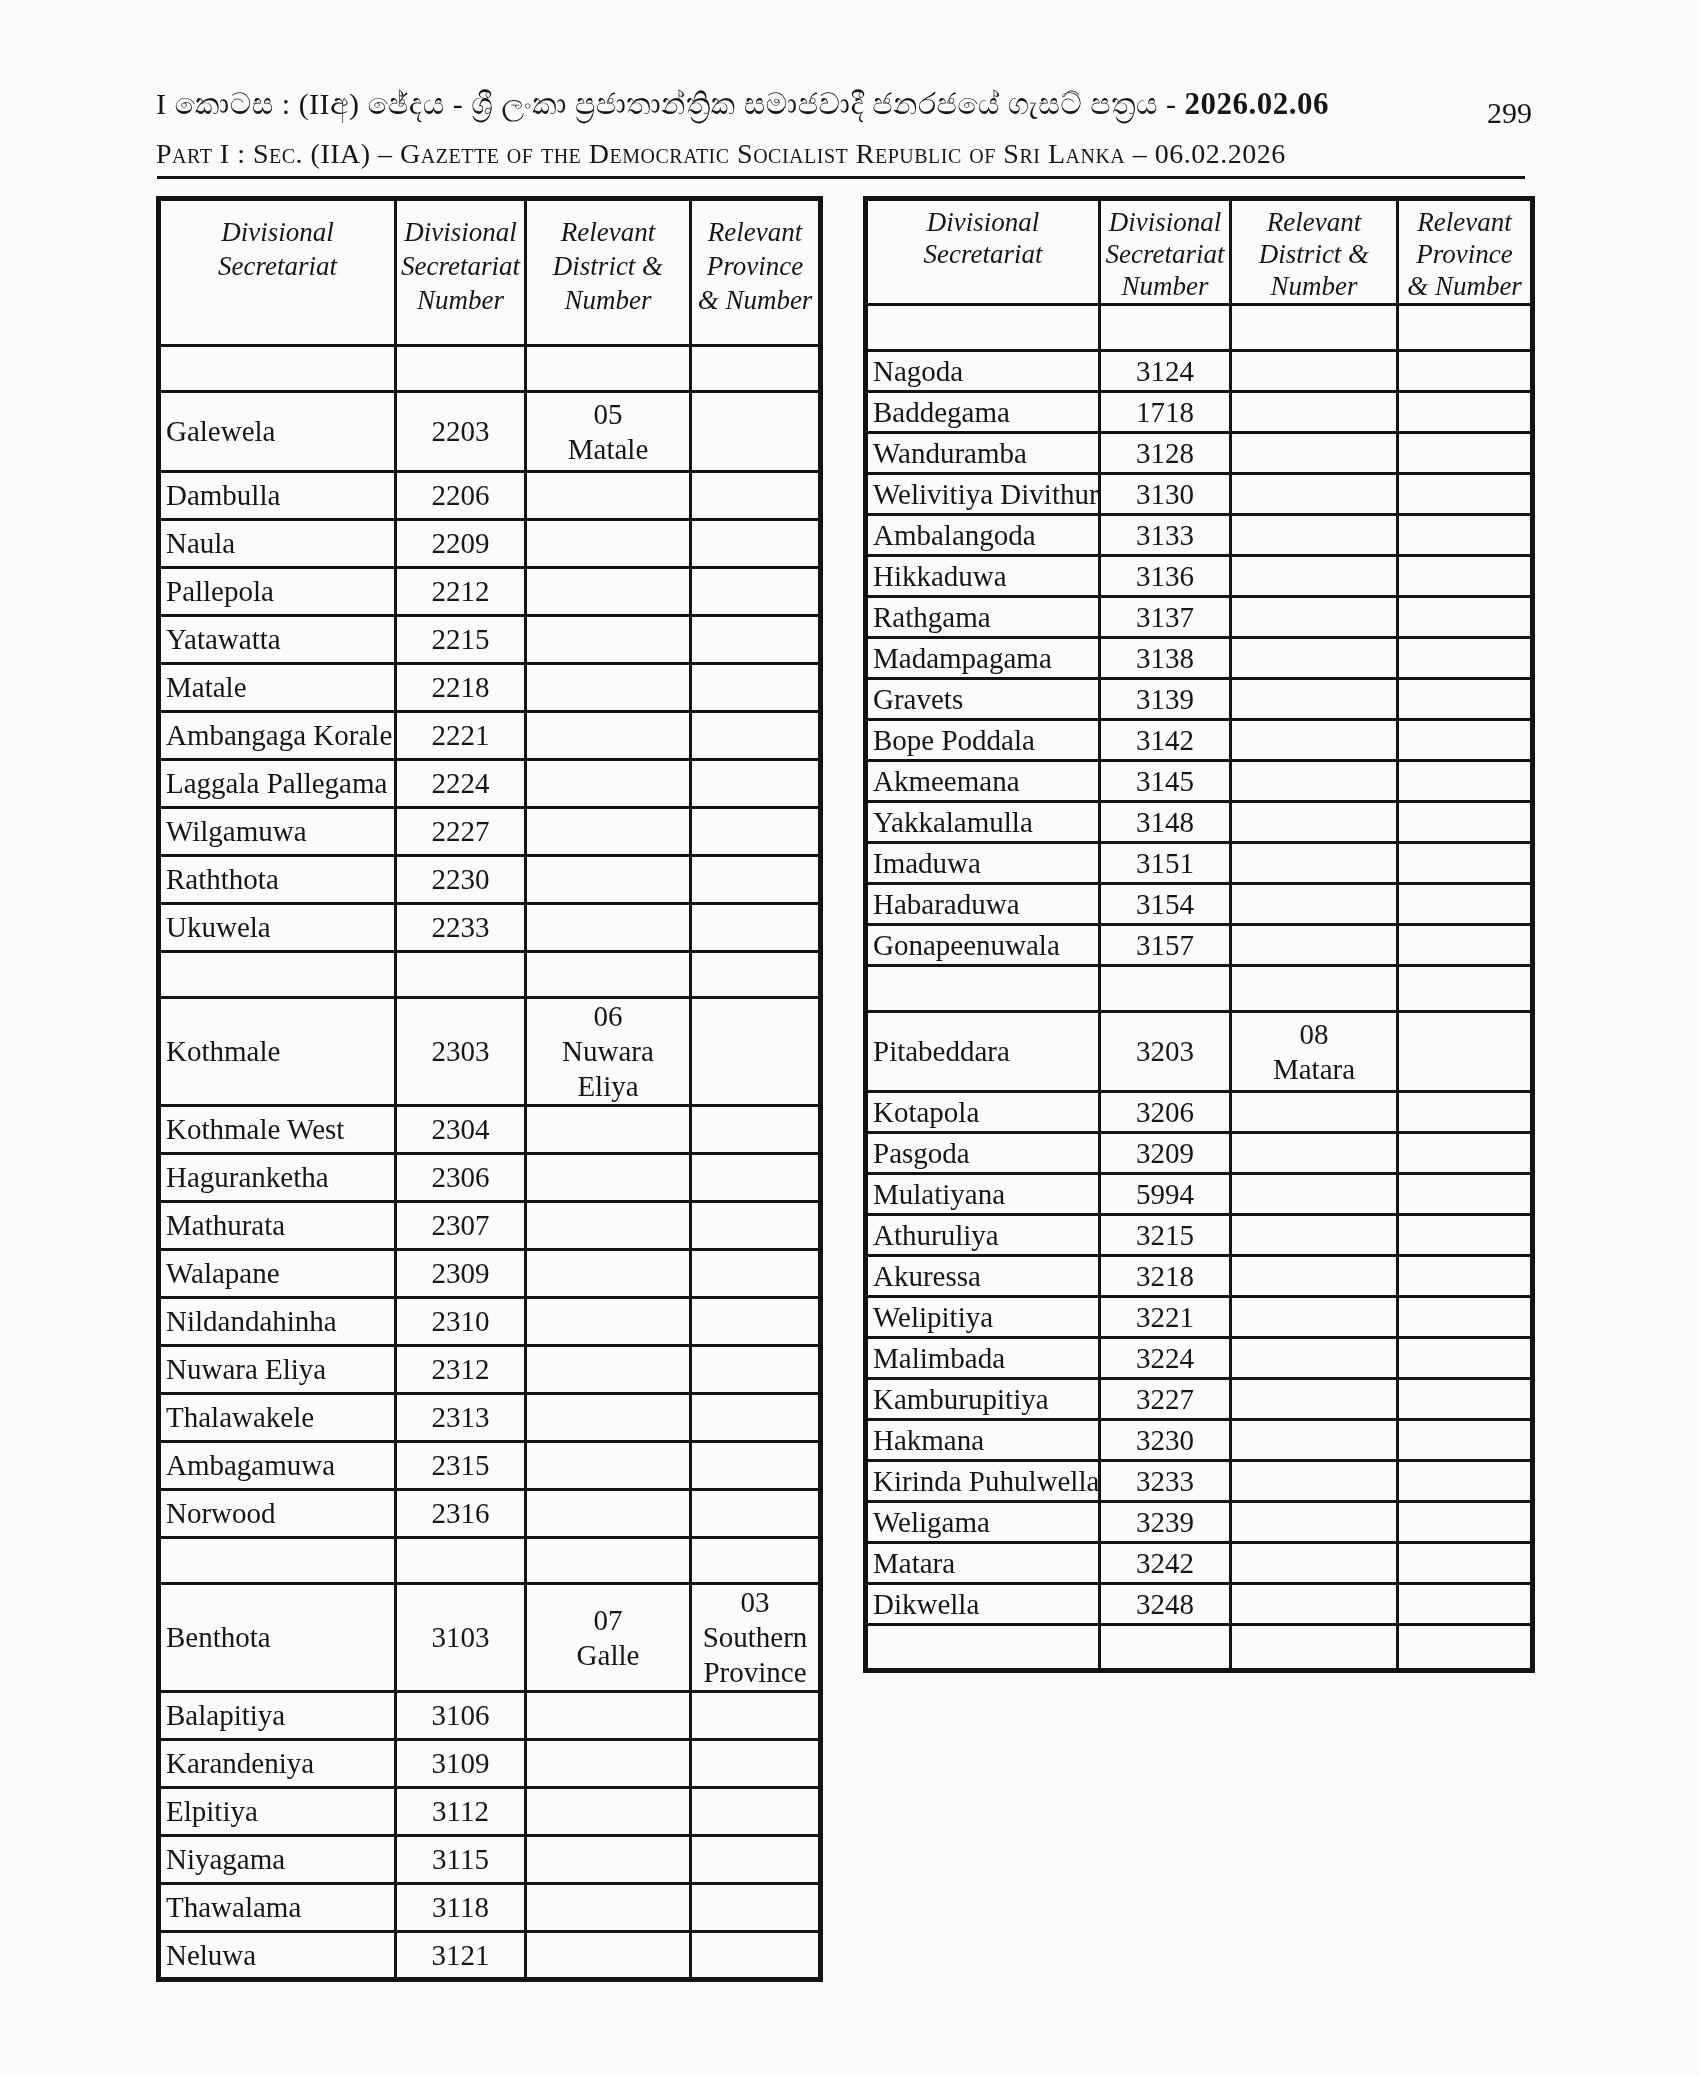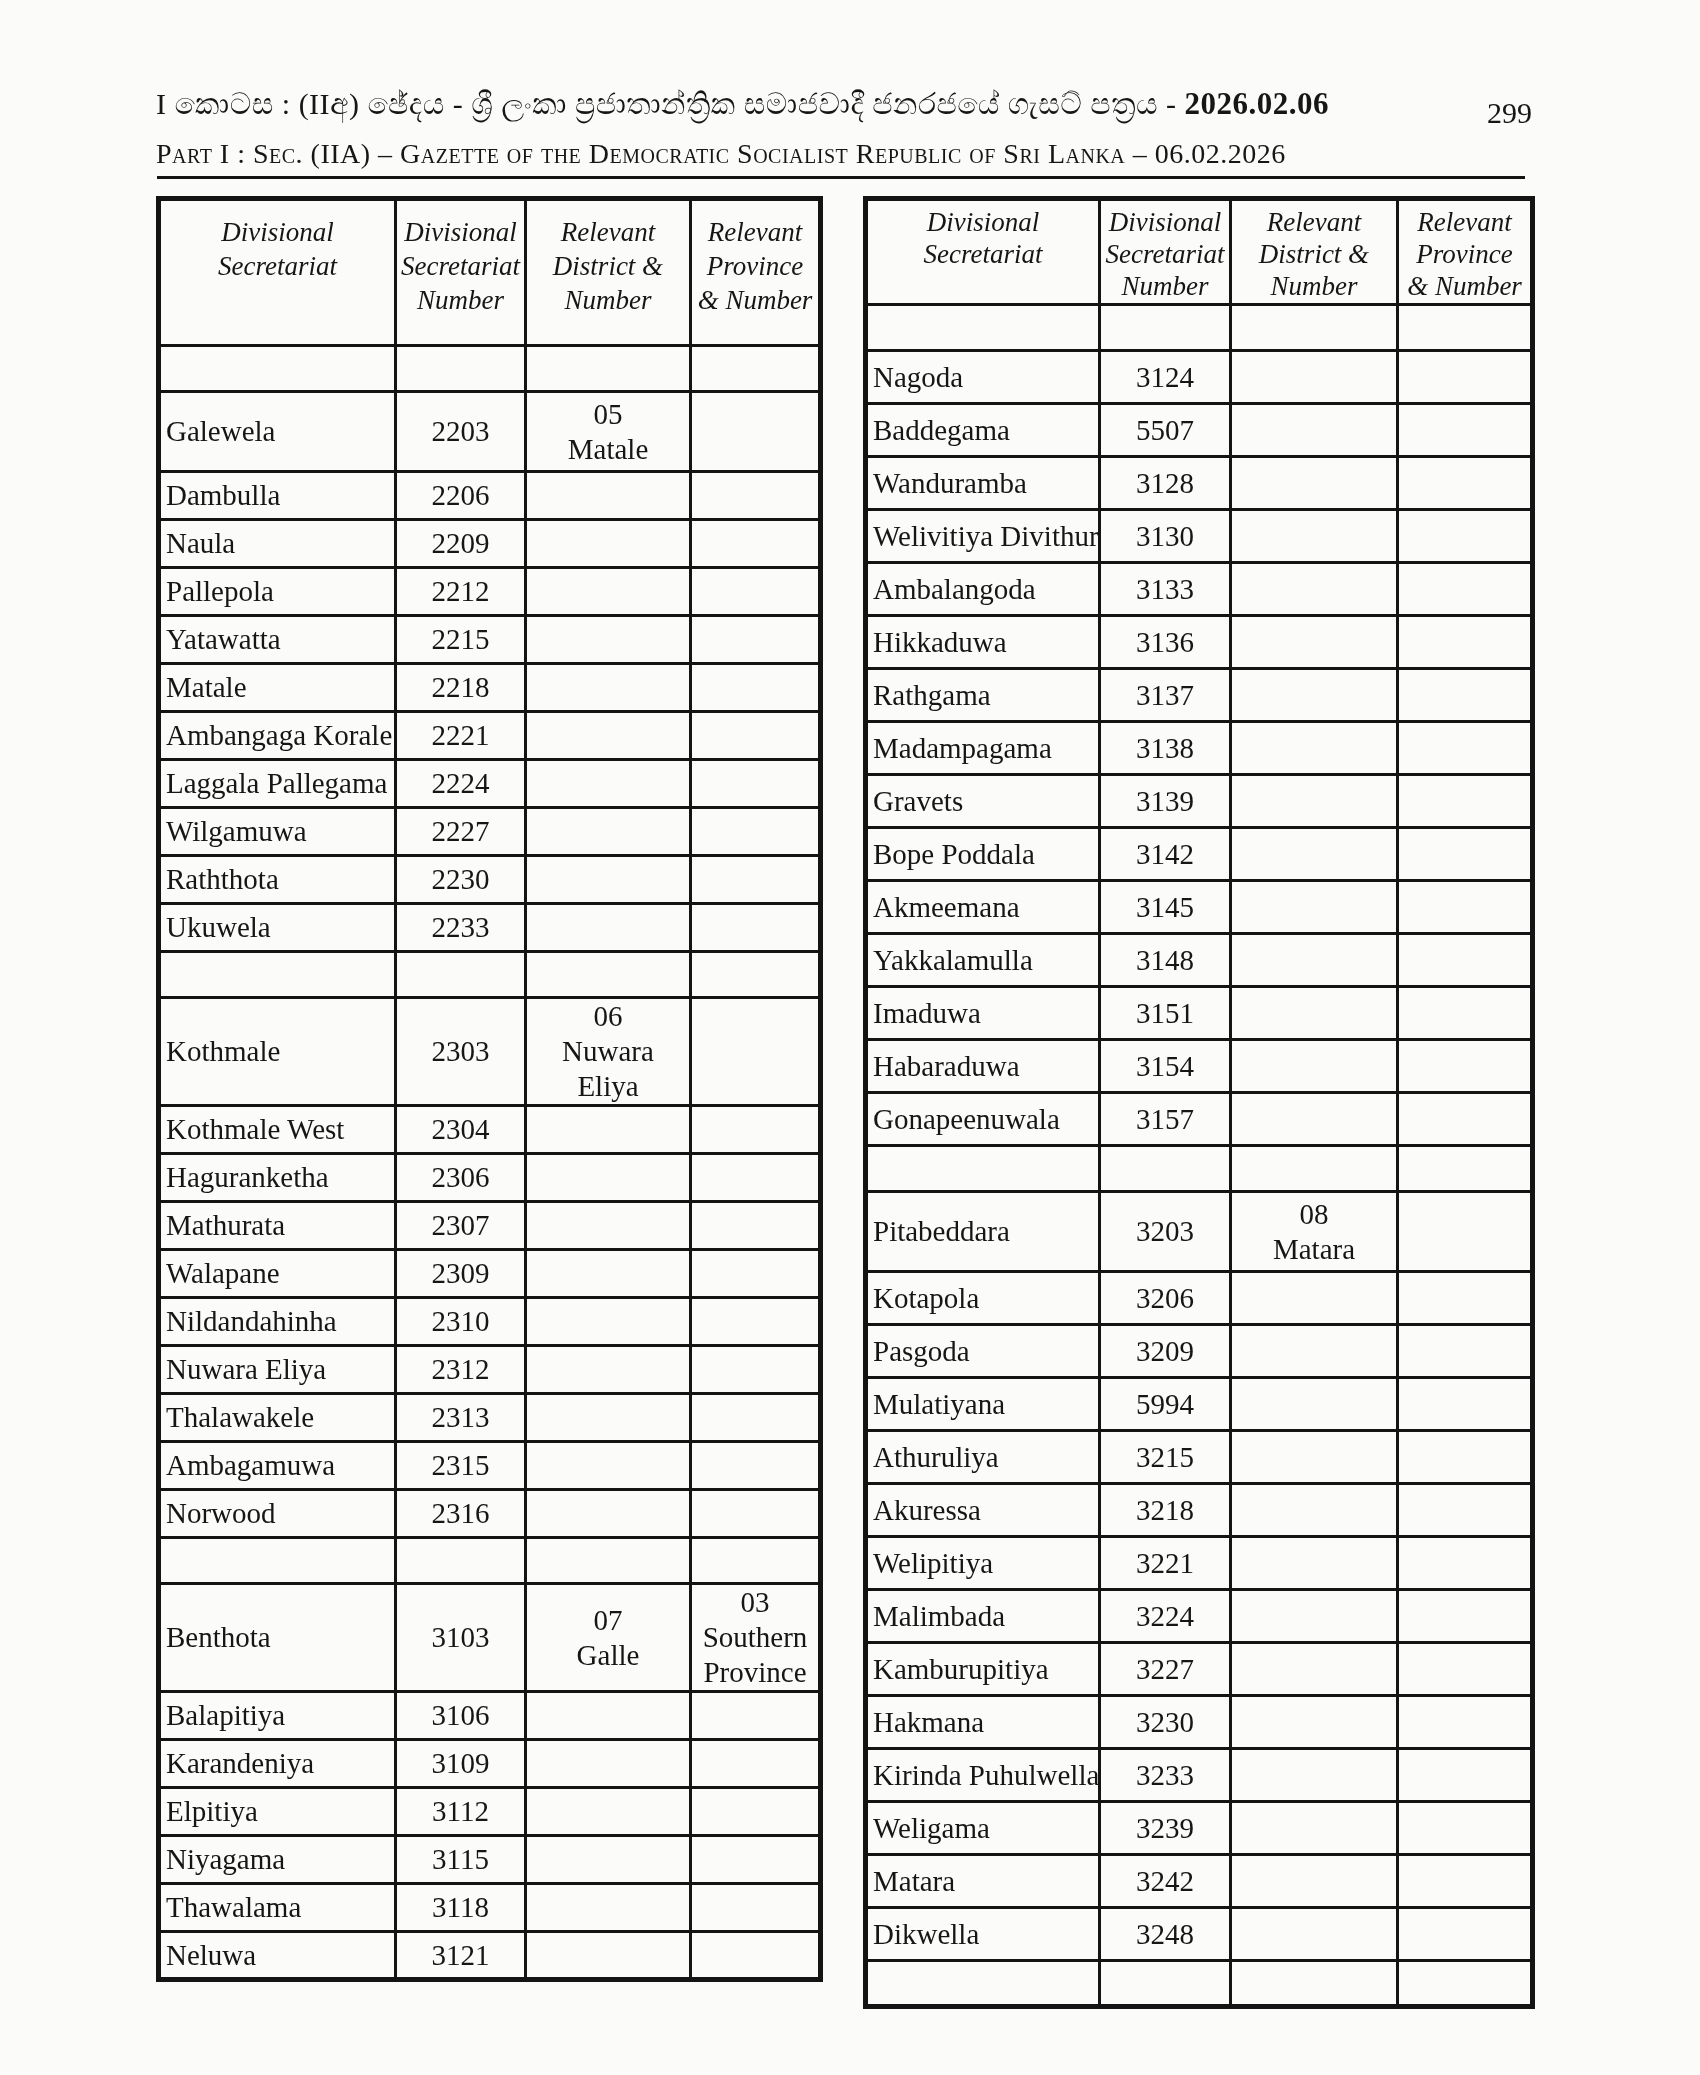--- a/index.html
+++ b/index.html
@@ -54,21 +54,21 @@
   .tbl-right th{padding-top:5px;line-height:32px;}
   .tbl td.name{
     font-size:29px;text-align:left;padding:0 2px 0 5px;
     vertical-align:middle;white-space:nowrap;
   }
   .tbl td.ctr{
     font-size:29px;text-align:center;vertical-align:middle;
     line-height:35px;padding:0 2px;
   }
   tr.reg{height:48px;}
-  .tbl-right tr.reg{height:53px;}
+  .tbl-right tr.reg{height:41px;}
   tr.empty{height:46px;}
   tr.tall{height:80px;}
   tr.xtall{height:107px;}
 </style>
 </head>
 <body>
 
 <div class="page">
 
   <div class="header">
@@ -308,21 +308,21 @@
           <td class="ctr"></td>
         </tr>
         <tr class="reg">
           <td class="name">Nagoda</td>
           <td class="ctr">3124</td>
           <td class="ctr"></td>
           <td class="ctr"></td>
         </tr>
         <tr class="reg">
           <td class="name">Baddegama</td>
-          <td class="ctr">5507</td>
+          <td class="ctr">1718</td>
           <td class="ctr"></td>
           <td class="ctr"></td>
         </tr>
         <tr class="reg">
           <td class="name">Wanduramba</td>
           <td class="ctr">3128</td>
           <td class="ctr"></td>
           <td class="ctr"></td>
         </tr>
         <tr class="reg">

